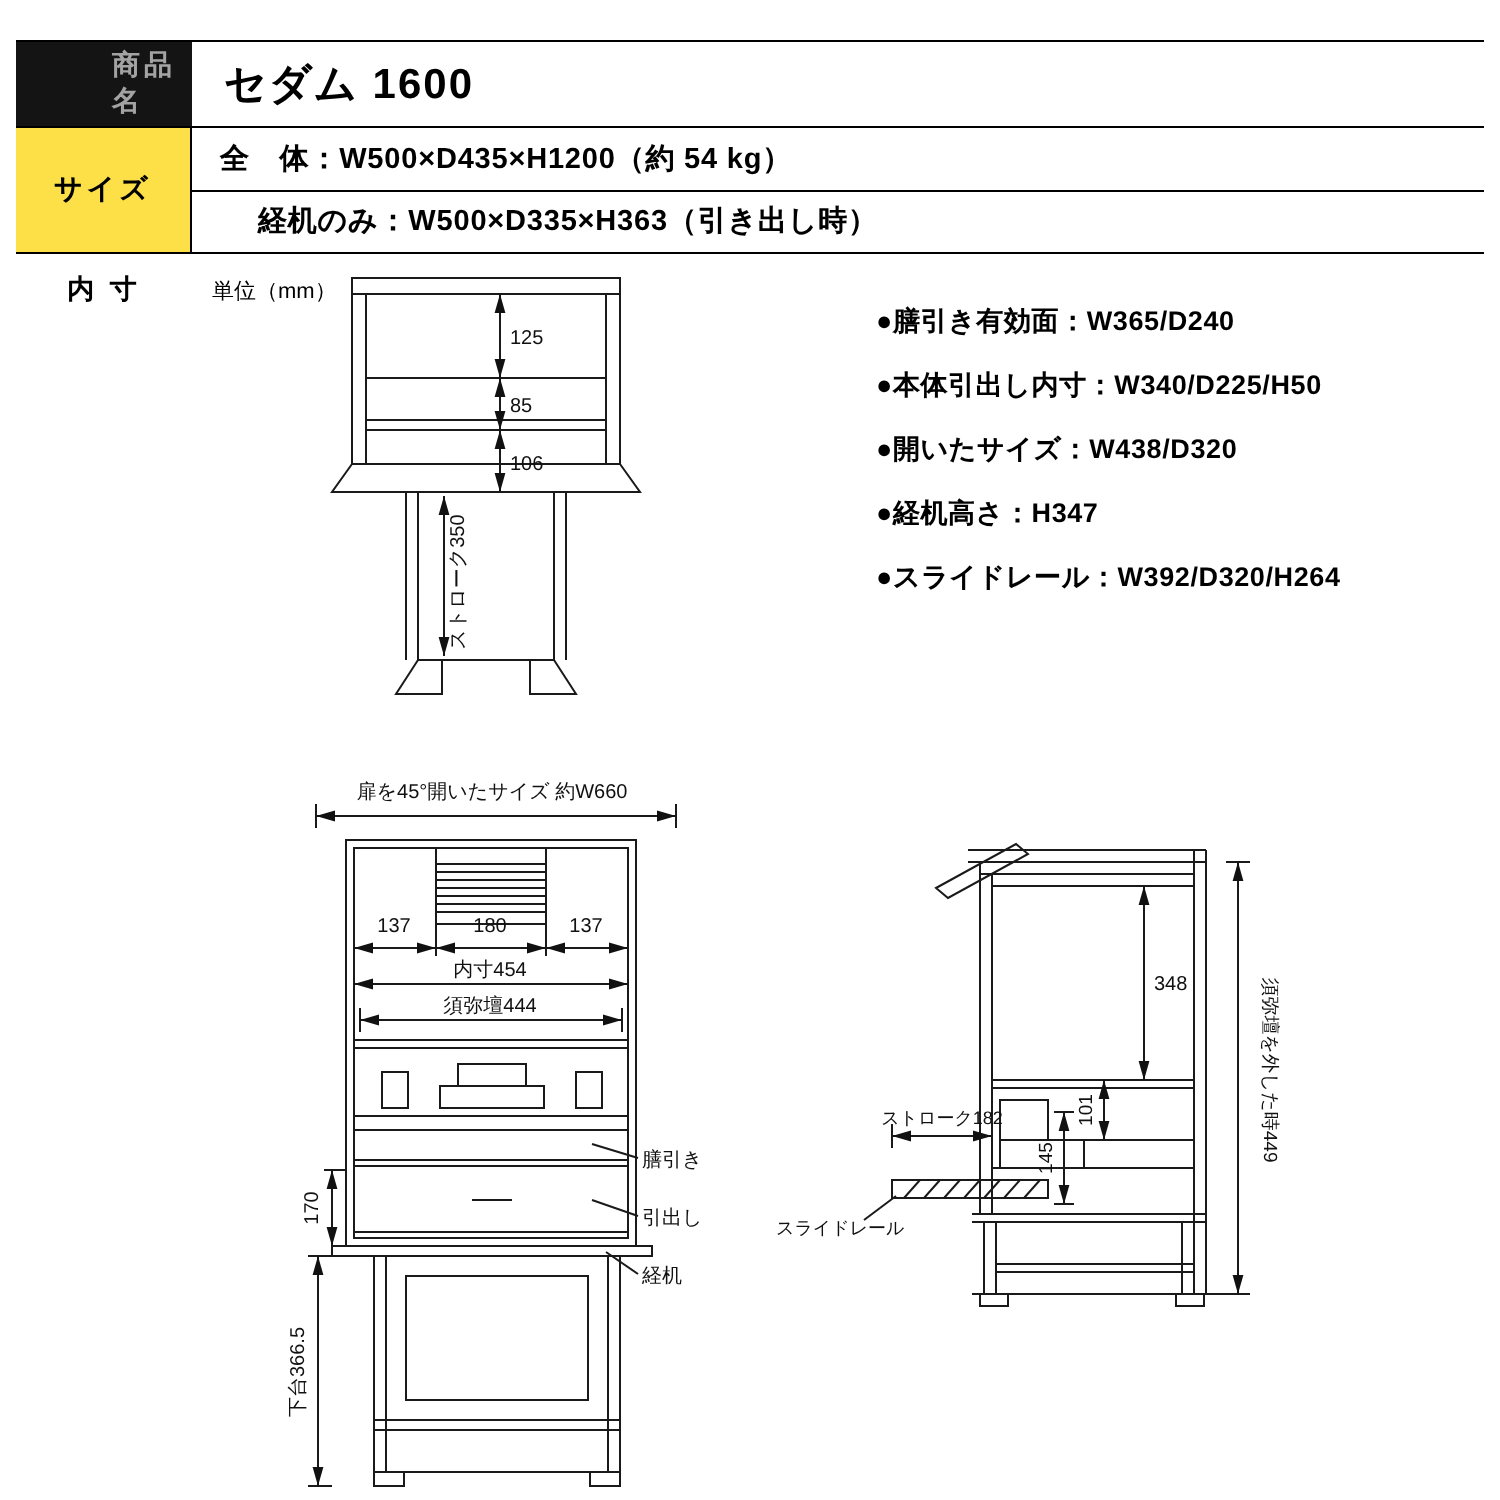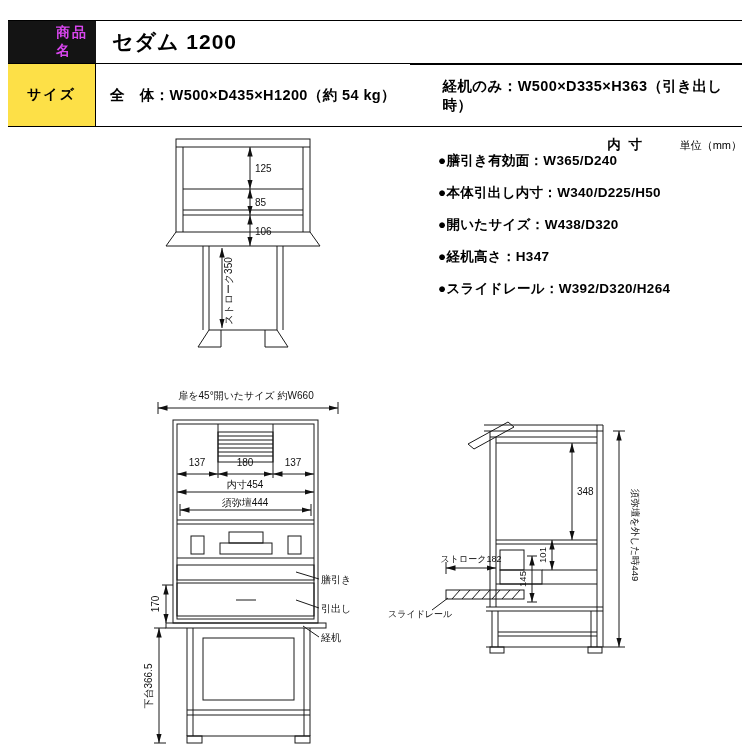--- a/index.html
+++ b/index.html
@@ -3,49 +3,49 @@
 <meta charset="utf-8">
 <style>
   html,body{margin:0;padding:0;background:#fff;}
   .page{
     position:relative;width:750px;height:750px;background:#fff;
     font-family:"Liberation Sans","DejaVu Sans",sans-serif;color:#000;overflow:hidden;
   }
   .hdr-row{position:absolute;left:8px;right:8px;display:flex;align-items:stretch;box-sizing:border-box;}
   .r1{top:20px;height:44px;border-top:1.5px solid #000;border-bottom:1.5px solid #000;}
   .r2{top:64px;height:63px;border-bottom:1.5px solid #000;}
-  .r3{top:127px;height:36px;justify-content:flex-end;}
+  .r3{top:127px;height:36px;}
   .cell-label{
     width:88px;flex:none;display:flex;align-items:center;justify-content:center;
     font-weight:700;font-size:14px;letter-spacing:2px;box-sizing:border-box;
   }
-  .r1 .cell-label{background:#141414;color:#d946ef;padding-left:48px;}
+  .r1 .cell-label{background:#141414;color:#a3a3a3;padding-left:48px;}
   .r2 .cell-label{background:#fde047;border-right:1.5px solid #000;}
   .r3 .cell-label{background:transparent;font-size:13.5px;}
   .product-name{display:flex;align-items:center;padding-left:16px;font-size:21px;font-weight:600;letter-spacing:1px;}
-  .size-lines{flex:1;display:flex;flex-direction:row;}
+  .size-lines{flex:1;display:flex;flex-direction:column;}
   .size-line{flex:1;display:flex;align-items:center;padding-left:14px;font-size:14.5px;font-weight:600;letter-spacing:.4px;}
   .size-line + .size-line{border-top:1px solid #000;padding-left:33px;}
   .unit-note{display:flex;align-items:center;padding-left:10px;font-size:11px;font-weight:400;}
   .spec-list{position:absolute;left:438px;top:145px;font-size:13.5px;font-weight:700;letter-spacing:.3px;}
   .spec-item{height:32px;display:flex;align-items:center;white-space:nowrap;}
   .svg-top{position:absolute;left:158px;top:134px;}
   .svg-front{position:absolute;left:146px;top:386px;}
   .svg-side{position:absolute;left:380px;top:410px;}
   svg{overflow:visible;}
   svg text{font-family:"Liberation Sans","DejaVu Sans",sans-serif;fill:#111;}
 </style>
 </head>
 <body>
 
 <div class="page">
 
   <div class="hdr-row r1">
     <div class="cell-label">商品名</div>
-    <div class="product-name">セダム 1200</div>
+    <div class="product-name">セダム 1600</div>
   </div>
 
   <div class="hdr-row r2">
     <div class="cell-label">サイズ</div>
     <div class="size-lines">
       <div class="size-line">全　体：W500×D435×H1200（約 54 kg）</div>
       <div class="size-line">経机のみ：W500×D335×H363（引き出し時）</div>
     </div>
   </div>
 

